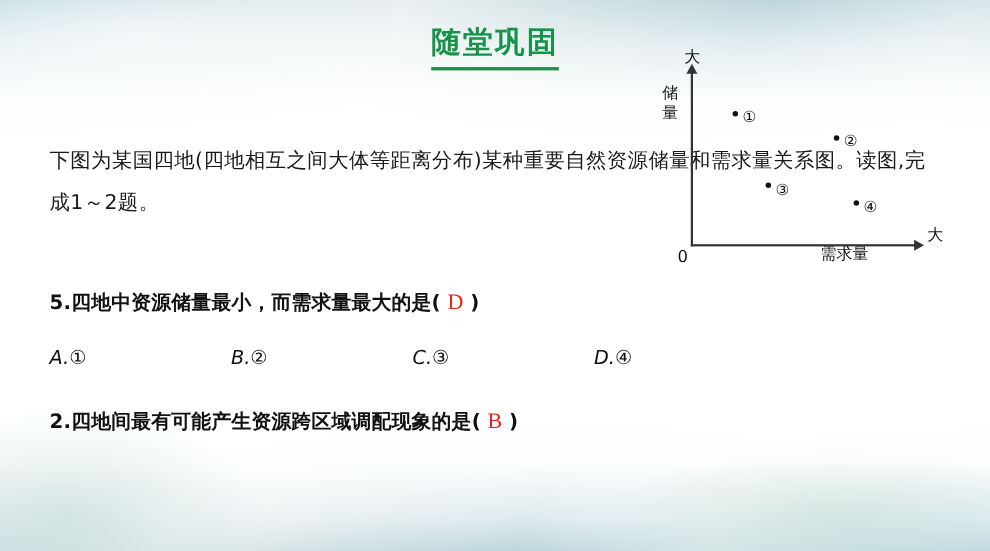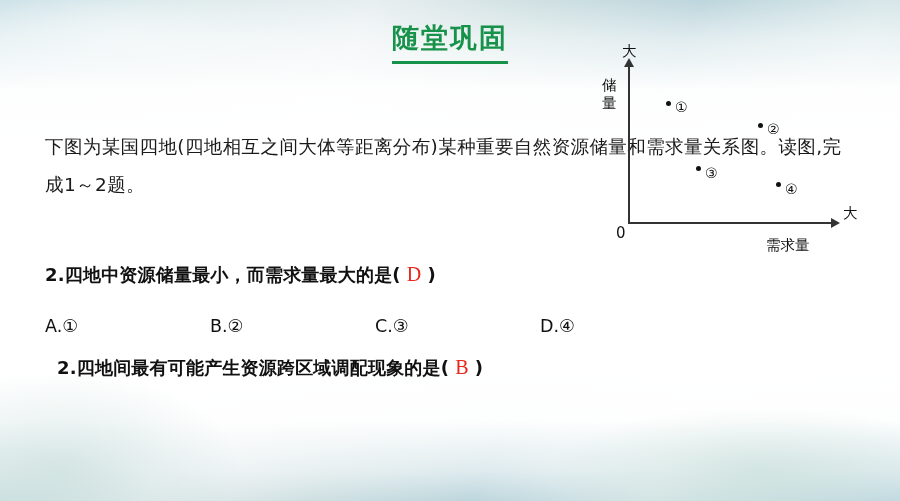--- a/index.html
+++ b/index.html
@@ -64,41 +64,42 @@
     margin-top: 40px;
   }
   .q {
     font-family: "DejaVu Sans", sans-serif;
     font-size: 18px;
     font-weight: bold;
     color: #111111;
     letter-spacing: 0.2px;
   }
   .q1 { position: absolute; left: 0; top: 175px; }
-  .q2 { position: absolute; left: 0; top: 268px; margin-left: 12px; }
+  .q2 { position: absolute; left: 0; top: 283px; }
   .ans {
     color: #e8271a;
     font-weight: normal;
     font-family: "Liberation Serif", serif;
     font-size: 20px;
     padding: 0 6px;
   }
   .options {
     position: absolute;
     font-family: "DejaVu Sans", sans-serif;
     font-size: 17.5px;
     color: #111111;
     width: 660px;
   }
   .opt1 { left: 0; top: 228px; }
   .opt2 { left: 0; top: 337px; }
   .options .opt {
     display: inline-block;
     width: 165px;
     white-space: nowrap;
+    font-style: italic;
   }
   
   .chart {
     position: absolute;
     left: 600px;
     top: 52px;
     width: 265px;
     height: 220px;
   }
   .chart .axis-v {
@@ -143,21 +144,21 @@
   }
   .chart .lbl-top { left: 22px; top: -10px; }
   .chart .lbl-ylabel {
     left: 2px;
     top: 24px;
     width: 16px;
     line-height: 1.25;
   }
   .chart .lbl-zero { left: 16px; top: 172px; font-size: 15px; }
   .chart .lbl-right { left: 243px; top: 152px; }
-  .chart .lbl-xlabel { left: 146px; top: 184px; margin-left: 20px; }
+  .chart .lbl-xlabel { left: 146px; top: 169px; }
   .chart .pt {
     position: absolute;
     width: 5px;
     height: 5px;
     border-radius: 50%;
     background: #111;
   }
   .chart .pt-lbl {
     position: absolute;
     font-family: "DejaVu Sans", sans-serif;
@@ -172,21 +173,21 @@
   <div class="bg-wash"></div>
 
   <div class="title-wrap">
     <span class="title">随堂巩固</span>
   </div>
 
   <div class="content">
     <div class="intro">下图为某国四地(四地相互之间大体等距离分布)某种重要自然资源储量和需求量关系图。读图,完成1～2题。</div>
 
     <div class="q q1">
-      <span>2.四地中资源储量最小，而需求量最大的是(</span><span class="ans">D</span><span>)</span>
+      <span>5.四地中资源储量最小，而需求量最大的是(</span><span class="ans">D</span><span>)</span>
     </div>
 
     <div class="options opt1">
       <span class="opt">A.①</span><span class="opt">B.②</span><span class="opt">C.③</span><span class="opt">D.④</span>
     </div>
 
     <div class="q q2">
       <span>2.四地间最有可能产生资源跨区域调配现象的是(</span><span class="ans">B</span><span>)</span>
     </div>
 

